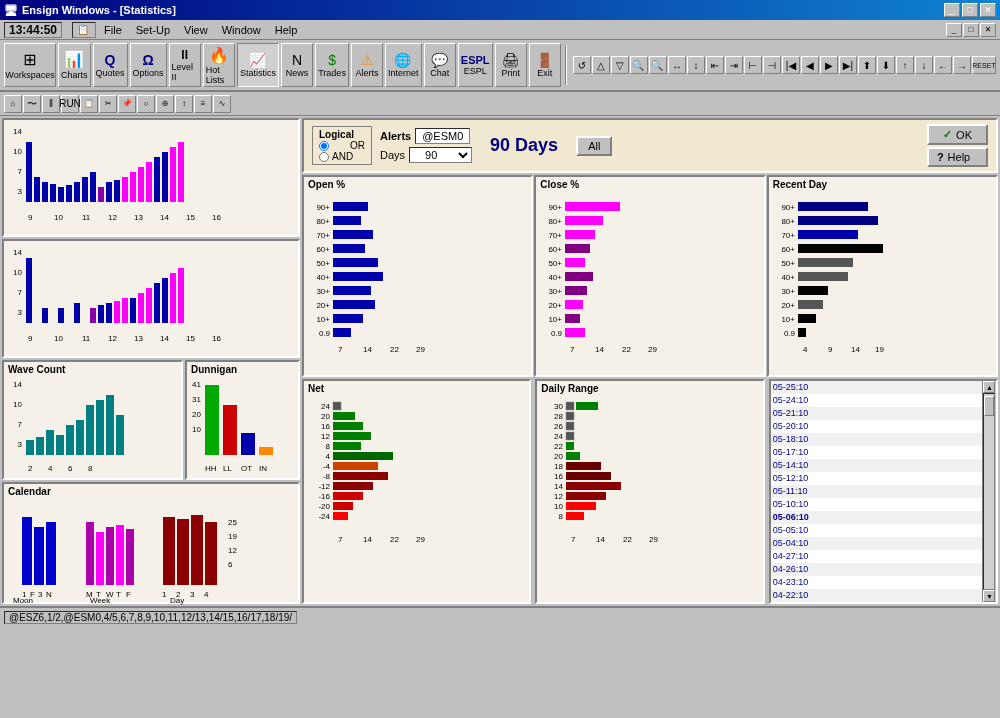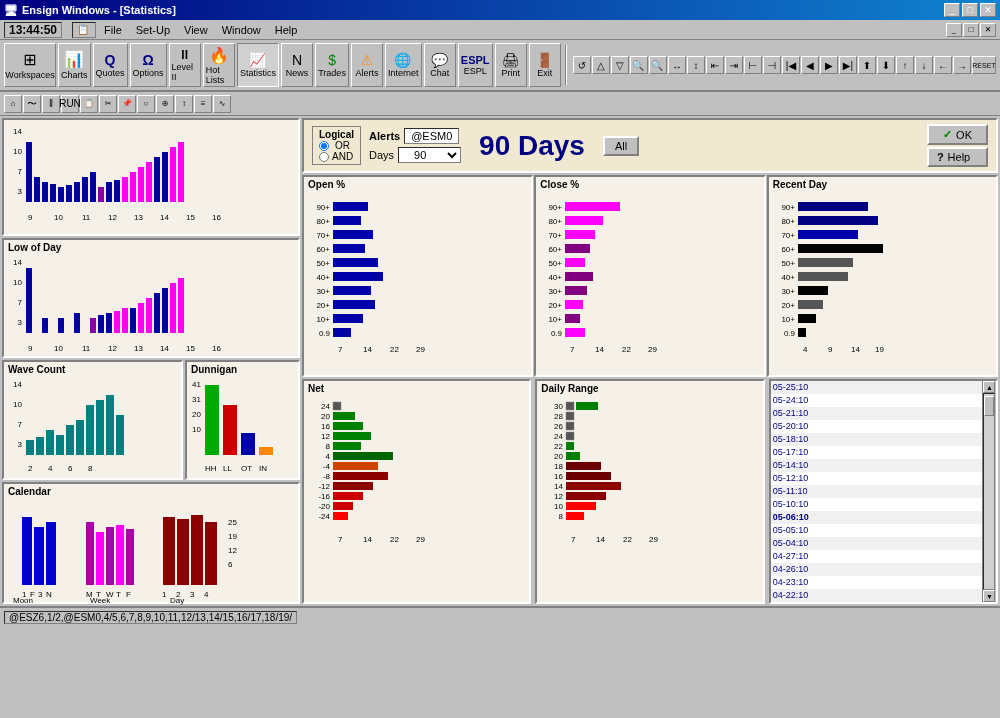--- a/index.html
+++ b/index.html
@@ -257,21 +257,20 @@
         <text x="74" y="98" font-size="8">11</text>
         <text x="100" y="98" font-size="8">12</text>
         <text x="126" y="98" font-size="8">13</text>
         <text x="152" y="98" font-size="8">14</text>
         <text x="178" y="98" font-size="8">15</text>
         <text x="204" y="98" font-size="8">16</text>
       </svg>
     </div>
 
     <div style="background:#f5f0e8;border:2px solid;border-color:#808080 #fff #fff #808080;padding:2px 4px;height:120px;">
-      <div style="font-size:10px;font-weight:bold;">Low of Day</div>
       <svg width="280" height="100">
         <text x="14" y="12" font-size="8" text-anchor="end">14</text>
         <text x="14" y="32" font-size="8" text-anchor="end">10</text>
         <text x="14" y="52" font-size="8" text-anchor="end">7</text>
         <text x="14" y="72" font-size="8" text-anchor="end">3</text>
 
         <rect x="18" y="15" width="6" height="65" fill="#0000aa"></rect>
         <rect x="34" y="65" width="6" height="15" fill="#0000aa"></rect>
         <rect x="50" y="65" width="6" height="15" fill="#0000aa"></rect>
         <rect x="66" y="60" width="6" height="20" fill="#0000aa"></rect>
@@ -392,21 +391,21 @@
     </div>
 
   </div>
 
   <div style="flex:1;display:flex;flex-direction:column;gap:2px;">
 
     <div style="background:#f0e8d0;border:2px solid;border-color:#808080 #fff #fff #808080;padding:4px 8px;display:flex;align-items:center;gap:8px;">
 
       <div style="border:1px solid #808080;padding:2px 6px;background:#f0e8d0;">
         <div style="font-weight:bold;font-size:10px;">Logical</div>
-        <div style="display:flex;align-items:center;gap:6px;">
+        <div style="display:flex;align-items:center;gap:21px;">
           <input type="radio" name="logical" checked="" style="width: 10px; height: 10px;">
           <span style="font-size:10px;">OR</span>
         </div>
         <div style="display:flex;align-items:center;gap:3px;">
           <input type="radio" name="logical" style="width: 10px; height: 10px;">
           <span style="font-size:10px;">AND</span>
         </div>
       </div>
 
       <div style="display:flex;flex-direction:column;gap:3px;">
@@ -418,21 +417,21 @@
           <span style="font-size:11px;">Days</span>
           <select style="font-size:11px;border:1px inset #808080;background:white;padding:0 11px;">
             <option>90</option>
             <option>30</option>
             <option>60</option>
             <option>180</option>
           </select>
         </div>
       </div>
 
-      <div style="font-size:28px;font-weight:bold;color:#000080;margin:0 10px;">90 Days</div>
+      <div style="font-size:18px;font-weight:bold;color:#000080;margin:0 10px;">90 Days</div>
 
       <button style="border:2px solid;border-color:#fff #808080 #808080 #fff;background:#c0c0c0;padding:2px 10px;font-size:11px;cursor:pointer;">All</button>
 
       <div style="flex:1;"></div>
 
       <div style="display:flex;flex-direction:column;gap:2px;">
         <button style="border:2px solid;border-color:#fff #808080 #808080 #fff;background:#c0c0c0;padding:2px 14px;font-size:11px;cursor:pointer;display:flex;align-items:center;gap:4px;">
           <span style="color:green;font-weight:bold;">✓</span>
           <span>OK</span>
         </button>

